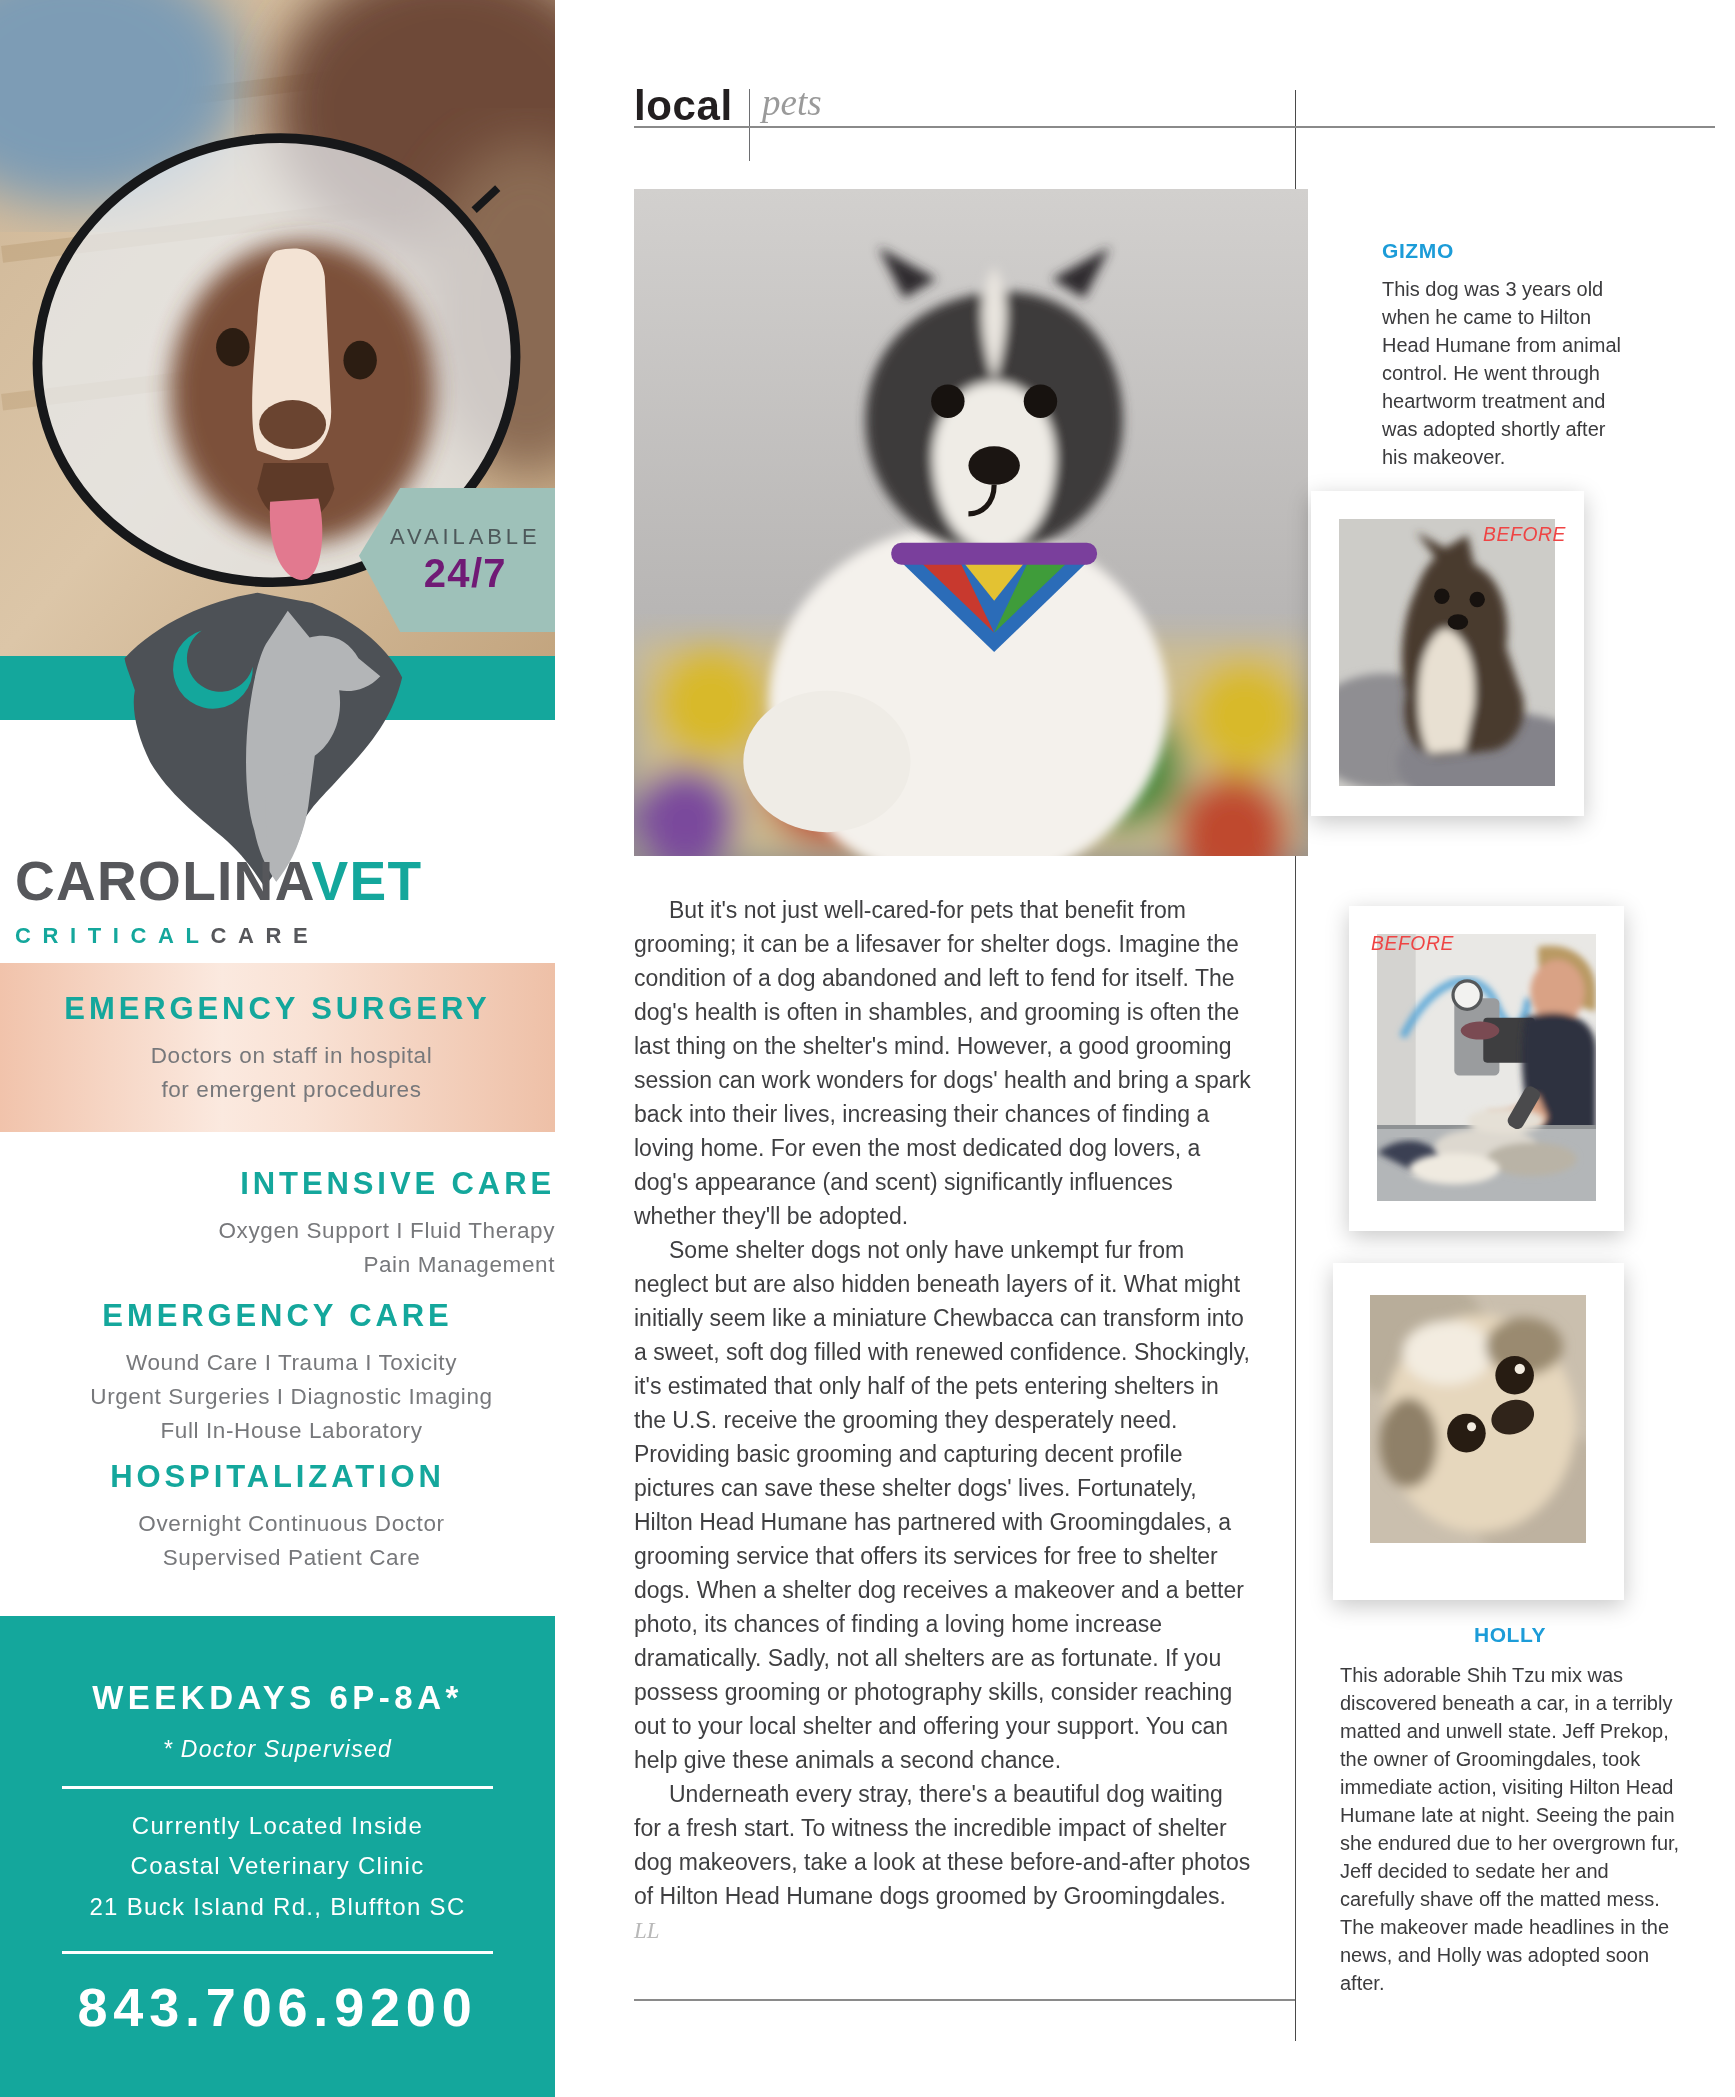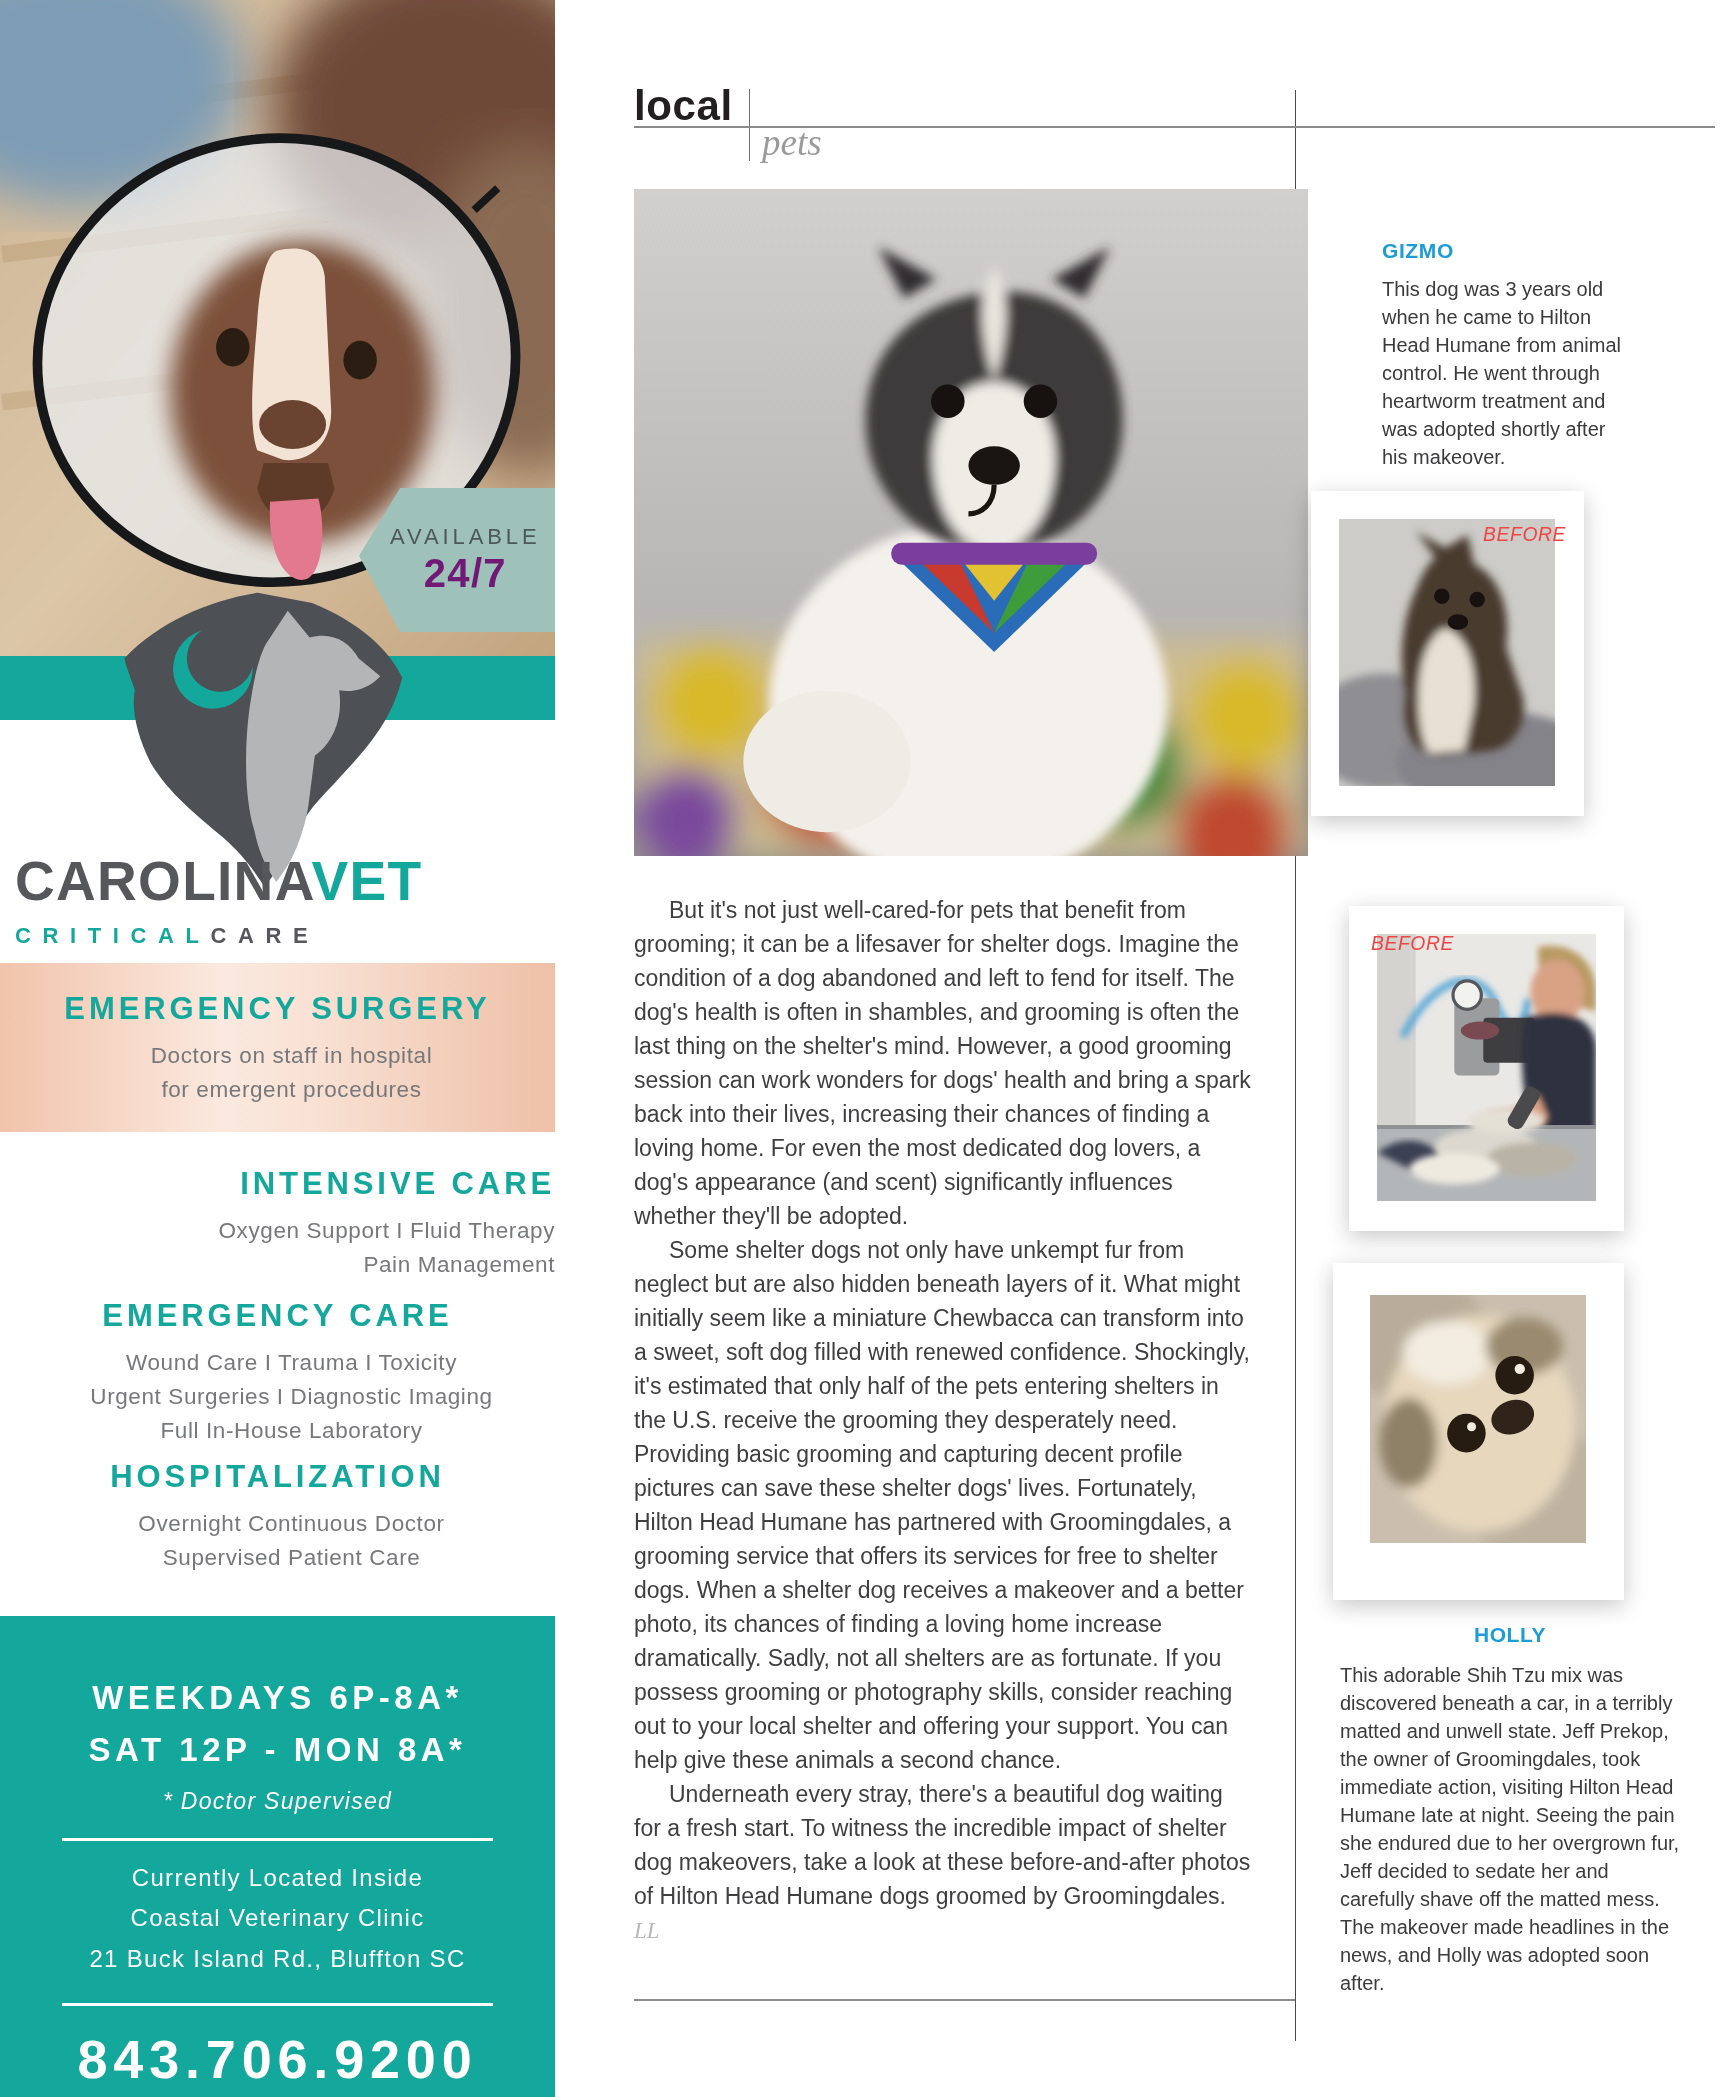--- a/index.html
+++ b/index.html
@@ -53,21 +53,21 @@
   .hours-1{margin-top:63px;font-size:33px;font-weight:bold;letter-spacing:4.5px;}
   .hours-2{margin-top:14px;font-size:33px;font-weight:bold;letter-spacing:4.5px;}
   .hours-note{margin-top:19.3px;font-size:23px;font-style:italic;letter-spacing:1.3px;}
   .white-rule{width:431px;height:2.6px;background:#ffffff;margin:23px auto 0 auto;}
   .address{margin-top:16.7px;font-size:24px;line-height:1.7;letter-spacing:1.3px;}
   .phone{margin-top:22px;font-size:54px;font-weight:bold;letter-spacing:5.8px;}
 
   
   .mag-logo{position:absolute;left:634px;top:82px;font-size:42px;font-weight:bold;color:#231f20;letter-spacing:0.6px;}
   .logo-sep{position:absolute;left:749px;top:89px;width:1.3px;height:72px;background:#6d6e71;}
-  .section-name{position:absolute;left:762px;top:81px;font-size:37px;font-style:italic;color:#9a9a9a;font-family:"Liberation Serif", serif;margin-top:40px;}
+  .section-name{position:absolute;left:762px;top:81px;font-size:37px;font-style:italic;color:#9a9a9a;font-family:"Liberation Serif", serif;}
   .header-rule{position:absolute;left:634px;top:126px;width:1081px;height:1.9px;background:#8a8a8a;}
   .vert-rule{position:absolute;left:1295px;top:90px;width:1.3px;height:1951px;background:#4a4a4a;z-index:0;}
 
   
   .main-photo{position:absolute;left:634px;top:189px;width:674px;height:667px;overflow:hidden;z-index:1;}
   .article{position:absolute;left:634px;top:893px;width:619px;color:#3f3f41;font-size:23px;line-height:34px;}
   .article p{margin:0;text-indent:35px;}
   .endmark{font-family:"Liberation Serif", serif;font-style:italic;color:#b9b9b9;}
   .article-end-rule{position:absolute;left:634px;top:1999px;width:661px;height:1.9px;background:#8a8a8a;}
 
@@ -180,21 +180,20 @@
 Full In-House Laboratory</div>
     </div>
     <div class="sec sec4">
       <div class="sec-heading">HOSPITALIZATION</div>
       <div class="sec-body pre">Overnight Continuous Doctor
 Supervised Patient Care</div>
     </div>
 
     <div class="hours-block">
       <div class="hours-1">WEEKDAYS 6P-8A*</div>
-      <div class="hours-2">SAT 12P - MON 8A*</div>
       <div class="hours-note">* Doctor Supervised</div>
       <div class="white-rule"></div>
       <div class="address pre">Currently Located Inside
 Coastal Veterinary Clinic
 21 Buck Island Rd., Bluffton SC</div>
       <div class="white-rule"></div>
       <div class="phone">843.706.9200</div>
     </div>
   </aside>
 

